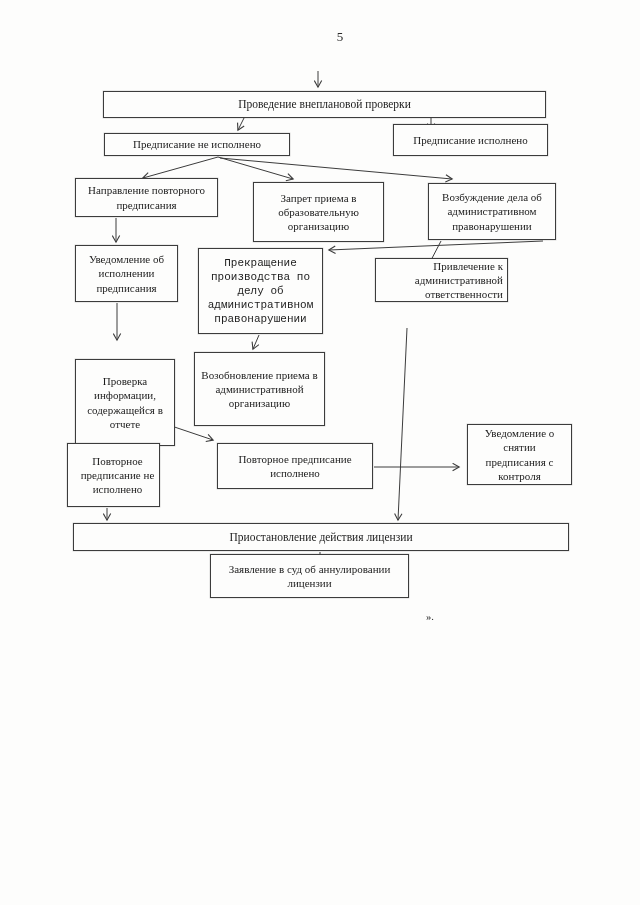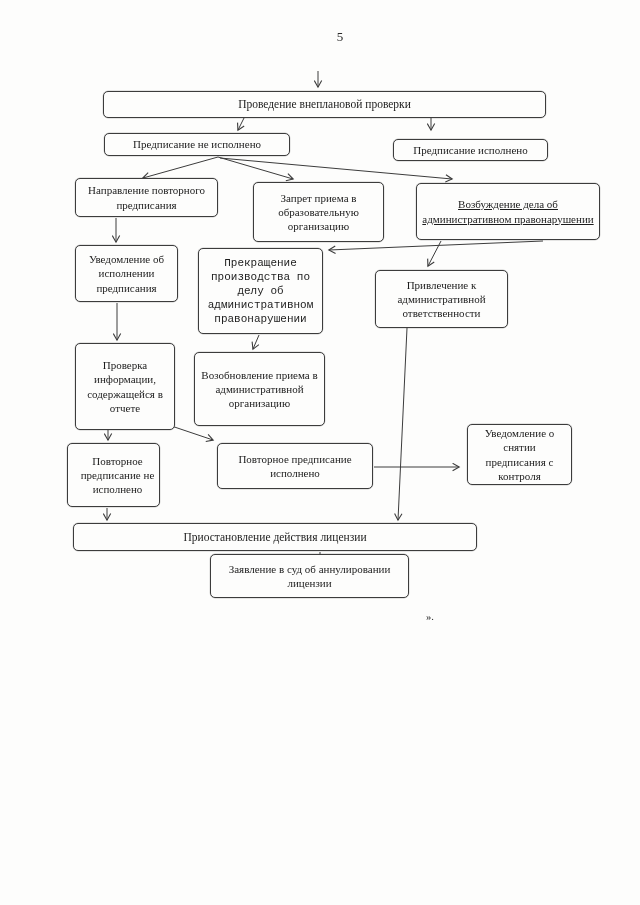--- a/index.html
+++ b/index.html
@@ -30,21 +30,21 @@
     border:1.4px solid #3c3c3c;
     background:#fdfdfc;
     display:flex;
     align-items:center;
     justify-content:center;
     text-align:center;
     font-size:11px;
     line-height:1.28;
     padding:1px 4px;
     color:#1c1c1c;
-    border-radius:5px;
+    border-radius:0;
     box-shadow:0 0 0 .4px rgba(60,60,60,.25);
   }
   .node.wide{font-size:11.5px;}
   .closing-mark{
     position:absolute;
     left:426px;top:611px;
     font-size:10.5px;
     color:#2a2a2a;
   }
 </style>
@@ -81,45 +81,45 @@
         <line x1="107" y1="508" x2="107" y2="520" marker-end="url(#ah)"></line>
         <line x1="374" y1="467" x2="459" y2="467" marker-end="url(#ah)"></line>
         <line x1="320" y1="552" x2="320" y2="566" marker-end="url(#ah)"></line>
       </g>
     </svg>
 
     <div class="node wide" style="left:103px;top:91px;width:443px;height:27px;">Проведение внеплановой проверки</div>
 
     <div class="node" style="left:104px;top:133px;width:186px;height:23px;">Предписание не исполнено</div>
 
-    <div class="node" style="left:393px;top:139px;width:155px;height:22px;">Предписание исполнено</div>
+    <div class="node" style="left:393px;top:124px;width:155px;height:32px;">Предписание исполнено</div>
 
     <div class="node" style="left:75px;top:178px;width:143px;height:39px;">Направление повторного предписания</div>
 
     <div class="node" style="left:253px;top:182px;width:131px;height:60px;">Запрет приема в образовательную организацию</div>
 
-    <div class="node" style="left:416px;top:183px;width:184px;height:57px;text-decoration:underline;">Возбуждение дела об административном правонарушении</div>
+    <div class="node" style="left:428px;top:183px;width:128px;height:57px;">Возбуждение дела об административном правонарушении</div>
 
     <div class="node" style="left:75px;top:245px;width:103px;height:57px;">Уведомление об исполнении предписания</div>
 
     <div class="node" style="left:198px;top:248px;width:125px;height:86px;font-family:Liberation Mono, monospace;">Прекращение производства по делу об административном правонарушении</div>
 
-    <div class="node" style="left:375px;top:270px;width:133px;height:58px;">Привлечение к административной ответственности</div>
+    <div class="node" style="left:375px;top:258px;width:133px;height:44px;text-align:right;">Привлечение к административной ответственности</div>
 
-    <div class="node" style="left:75px;top:343px;width:100px;height:87px;">Проверка информации, содержащейся в отчете</div>
+    <div class="node" style="left:75px;top:359px;width:100px;height:87px;">Проверка информации, содержащейся в отчете</div>
 
     <div class="node" style="left:194px;top:352px;width:131px;height:74px;">Возобновление приема в административной организацию</div>
 
     <div class="node" style="left:67px;top:443px;width:93px;height:64px;padding-left:12px;">Повторное предписание не исполнено</div>
 
     <div class="node" style="left:217px;top:443px;width:156px;height:46px;">Повторное предписание исполнено</div>
 
     <div class="node" style="left:467px;top:424px;width:105px;height:61px;">Уведомление о снятии предписания с контроля</div>
 
-    <div class="node wide" style="left:73px;top:523px;width:404px;height:28px;">Приостановление действия лицензии</div>
+    <div class="node wide" style="left:73px;top:523px;width:496px;height:28px;">Приостановление действия лицензии</div>
 
     <div class="node" style="left:210px;top:554px;width:199px;height:44px;">Заявление в суд об аннулировании лицензии</div>
 
   </div>
 
   <div class="closing-mark">».</div>
 
 </div>
 
 </body></html>

